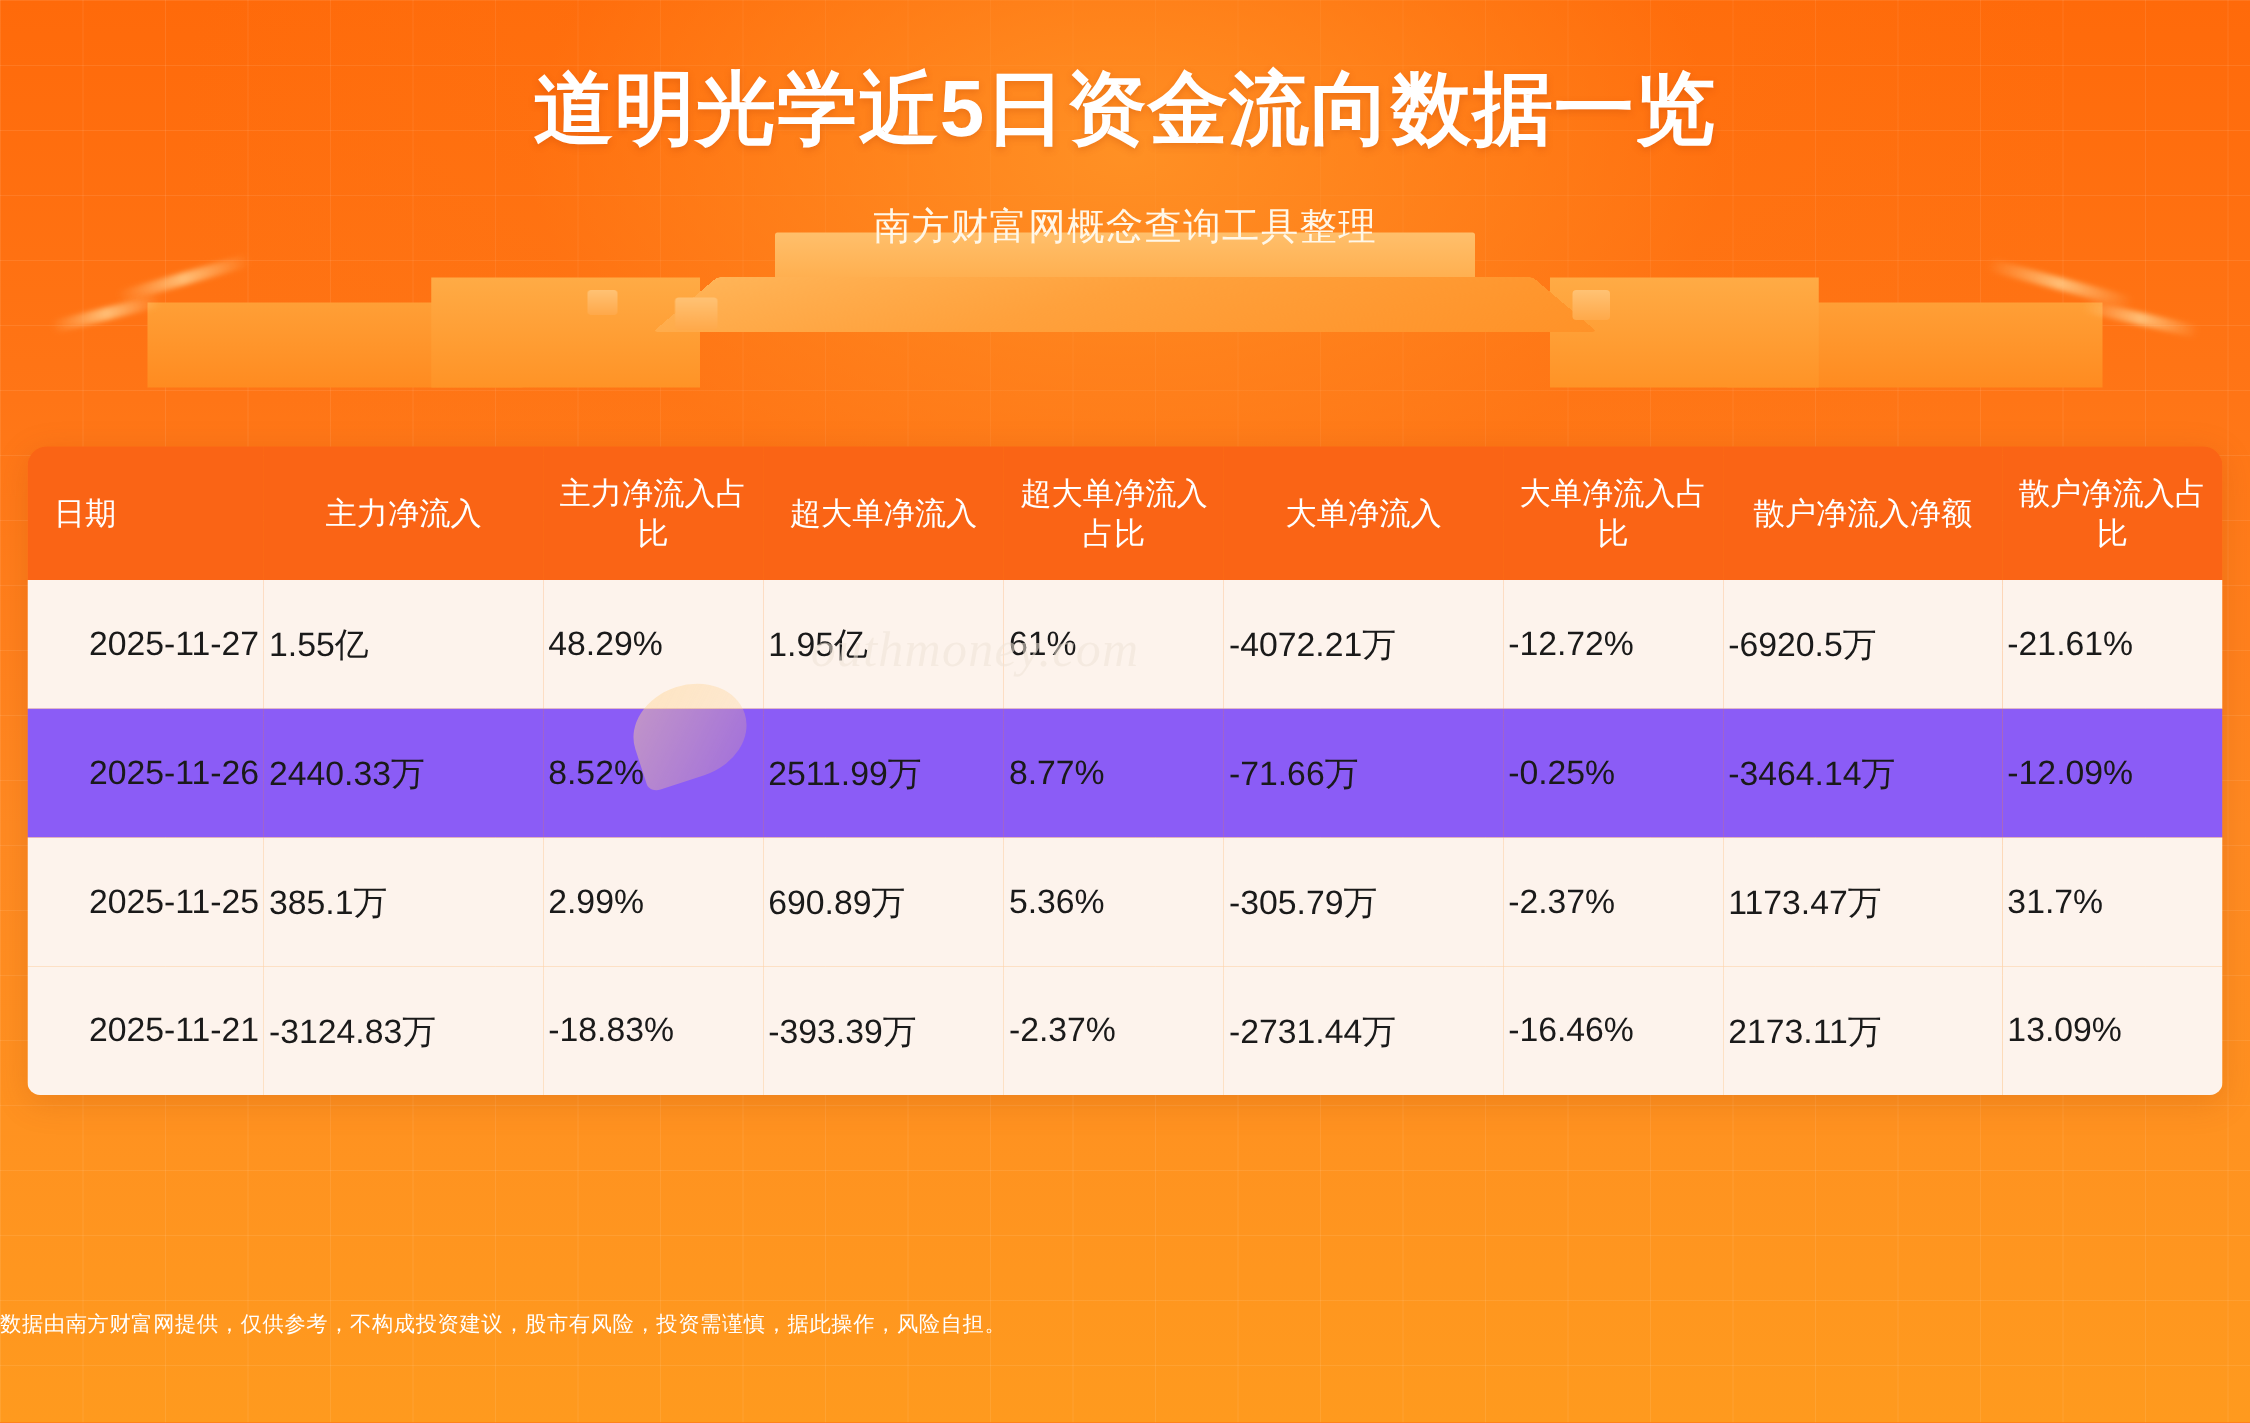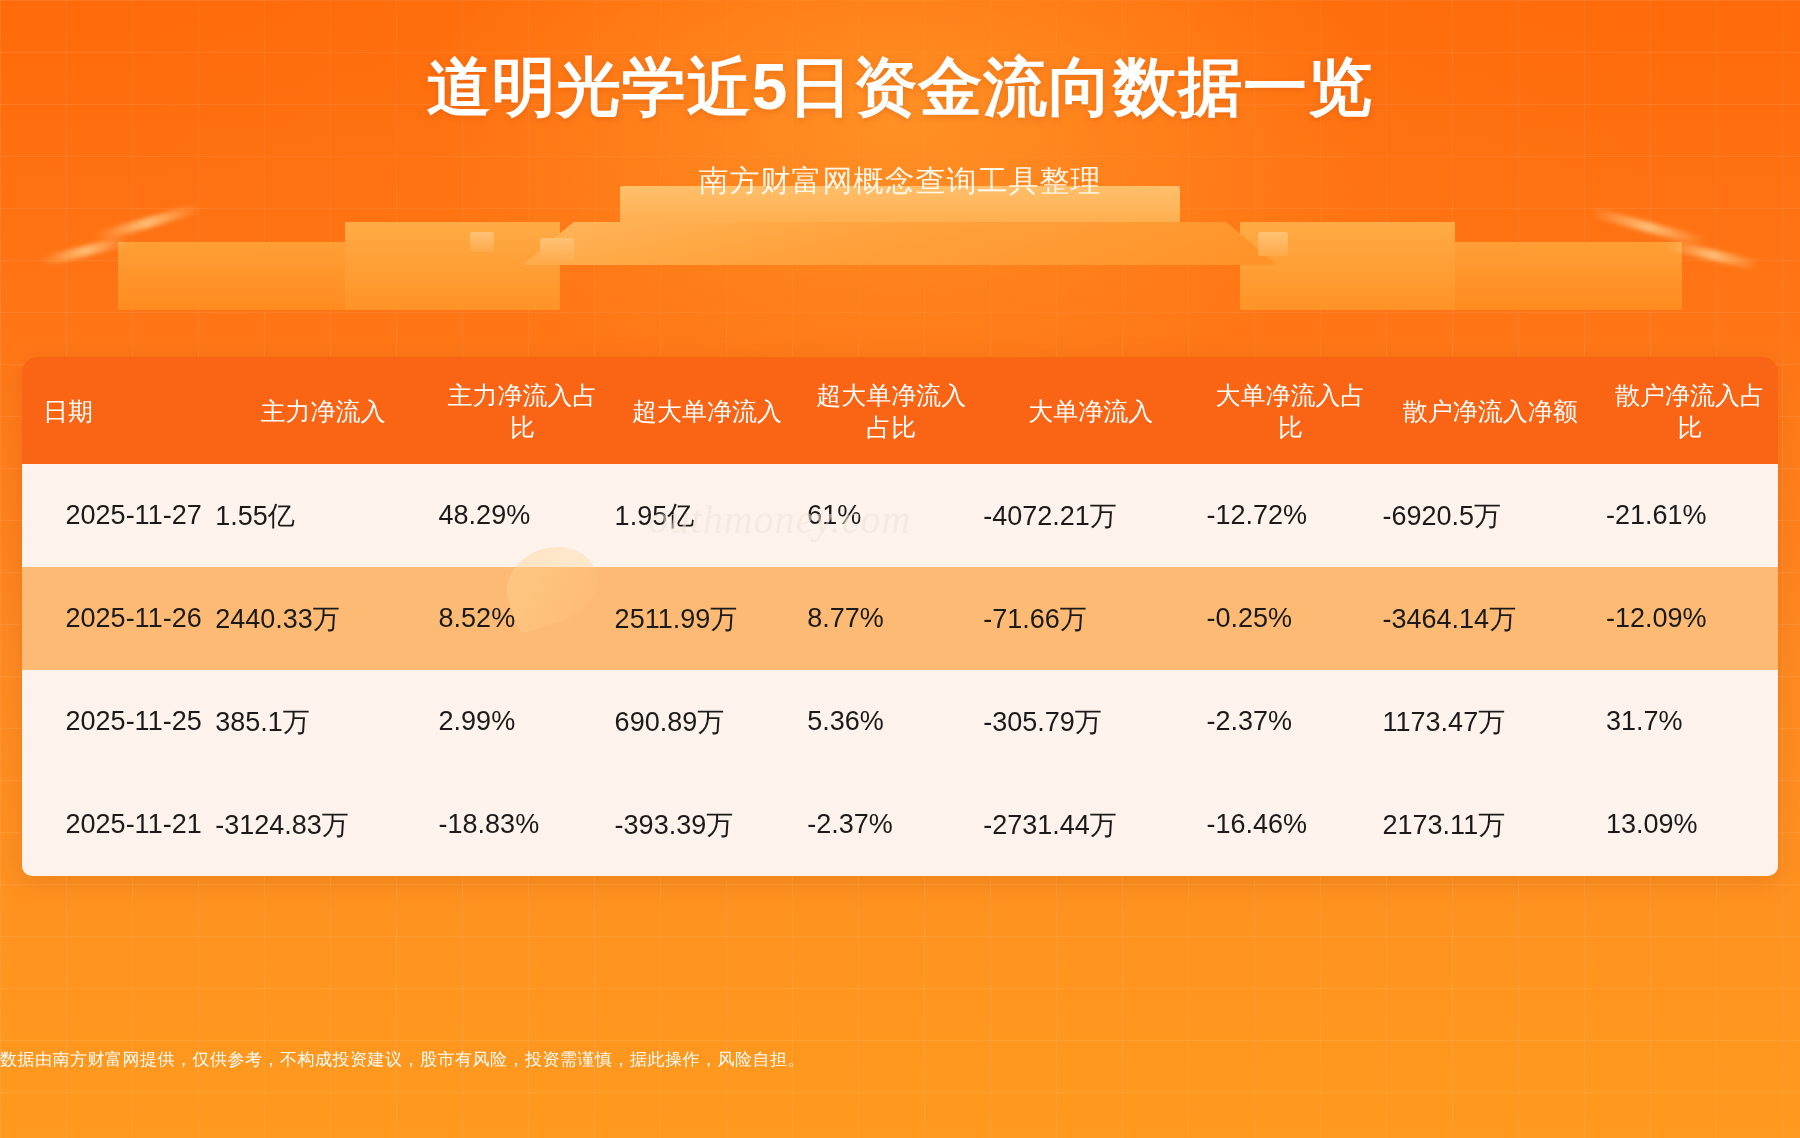--- a/index.html
+++ b/index.html
@@ -149,24 +149,24 @@
 
   tbody td {
     height: 103px;
     font-size: 27px;
     color: #1a1a1a;
     text-align: left;
     vertical-align: middle;
     padding: 4px;
     white-space: nowrap;
   }
-  tbody td.first { text-align: center; padding-left: 38px; }
+  tbody td.first { text-align: right; padding-left: 38px; }
 
   tbody tr.odd  td { background: #fdf3ec; }
-  tbody tr.even td { background: #fdba74; margin-top: 25px; }
+  tbody tr.even td { background: #8b5cf6; margin-top: 25px; }
 
   
   col.c-date  { width: 172px; }
   col.c-wide  { width: 203px; }
   col.c-pct   { width: 160px; }
   col.c-med   { width: 175px; }
 
   .footer {
     position: absolute;
     left: 0;

